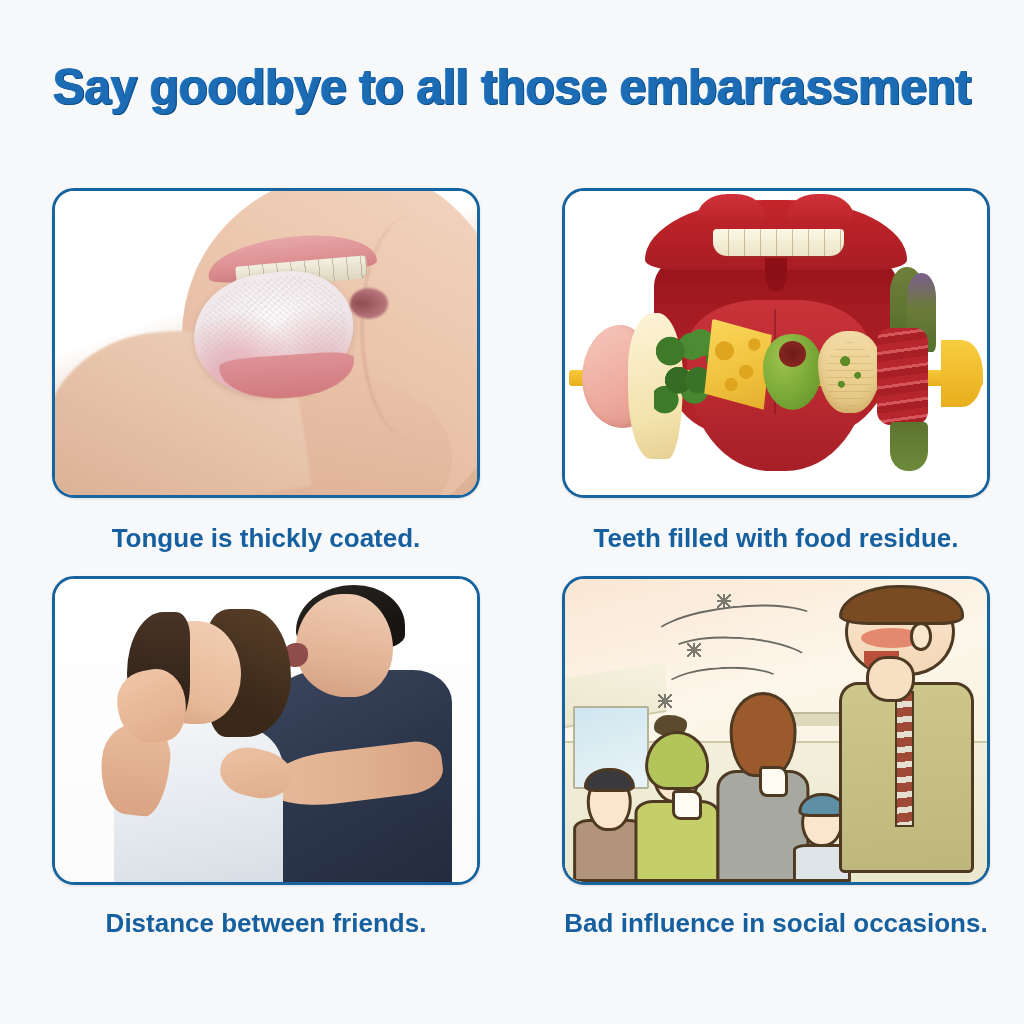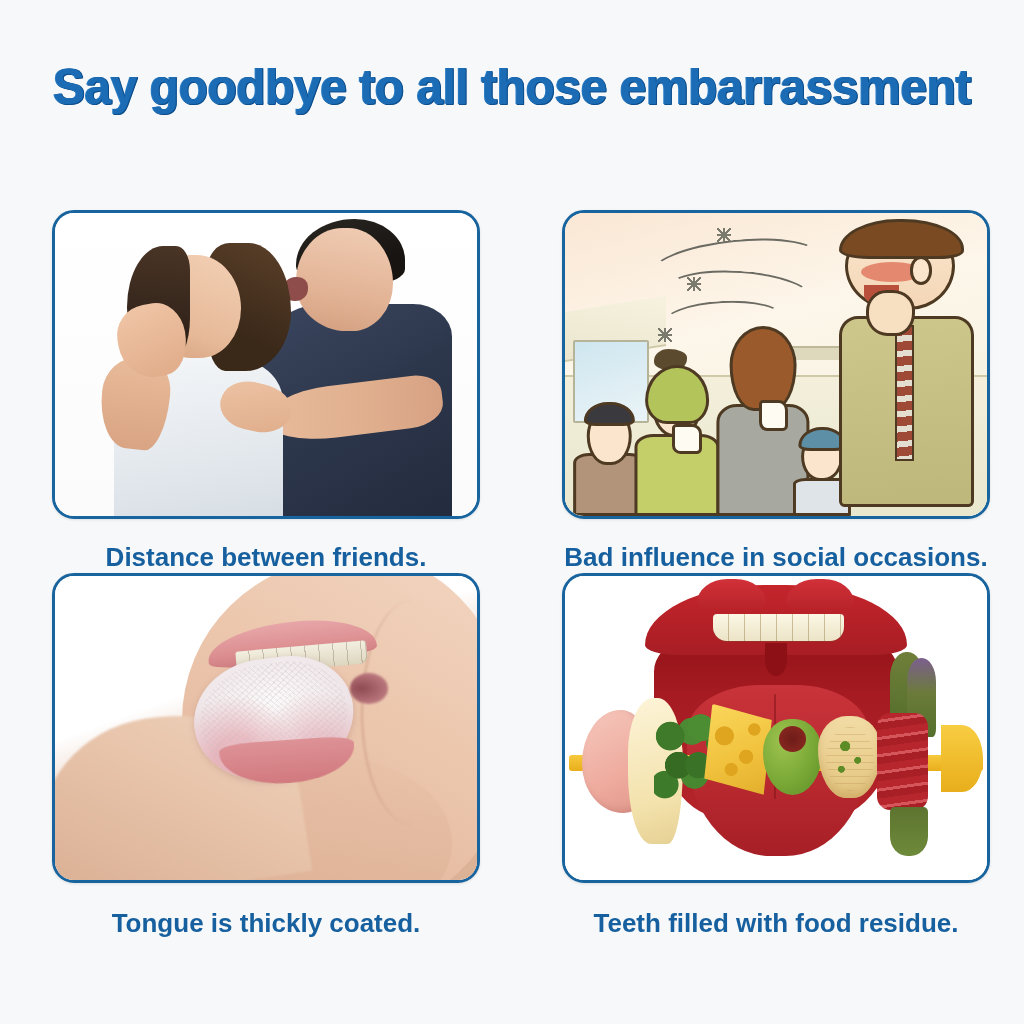--- a/index.html
+++ b/index.html
@@ -671,97 +671,20 @@
   .pD .op-body { width: 86%; height: 42%; background: #dfe4e8; }
 </style>
 </head>
 <body>
 
 <div class="page">
 
   <div class="headline">Say goodbye to all those embarrassment</div>
 
   <div class="grid">
-
-    <div class="row bottom" style="margin-top:22px;">
-
-      <div class="cell">
-        <div class="card">
-          <div class="photo-couple">
-            <div class="cp-man-body"></div>
-            <div class="cp-man-hair"></div>
-            <div class="cp-man-head"></div>
-            <div class="cp-man-mouth"></div>
-            <div class="cp-man-arm"></div>
-            <div class="cp-woman-body"></div>
-            <div class="cp-woman-hair-r"></div>
-            <div class="cp-woman-head"></div>
-            <div class="cp-woman-hair-l"></div>
-            <div class="cp-woman-arm"></div>
-            <div class="cp-woman-hand"></div>
-            <div class="cp-hand"></div>
-          </div>
-        </div>
-        <div class="caption">Distance between friends.</div>
-      </div>
-
-      <div class="cell">
-        <div class="card">
-          <div class="art-office">
-            <div class="of-panel"></div>
-            <div class="of-wall"></div>
-            <div class="of-window"></div>
-            <div class="of-desk"></div>
-
-            <div class="of-stink-wave w1"></div>
-            <div class="of-stink-wave w2"></div>
-            <div class="of-stink-wave w3"></div>
-            <div class="of-spark s1"></div>
-            <div class="of-spark s2"></div>
-            <div class="of-spark s3"></div>
-            <div class="of-blob"></div>
-
-            <div class="of-person pA">
-              <div class="op-body"></div>
-              <div class="op-head"></div>
-              <div class="op-hair"></div>
-            </div>
-            <div class="of-person pB">
-              <div class="op-body"></div>
-              <div class="op-head"></div>
-              <div class="op-hair"></div>
-              <div class="op-tissue"></div>
-            </div>
-            <div class="of-person pC">
-              <div class="op-body"></div>
-              <div class="op-head"></div>
-              <div class="op-hair"></div>
-              <div class="op-tissue"></div>
-            </div>
-            <div class="of-person pD">
-              <div class="op-body"></div>
-              <div class="op-head"></div>
-              <div class="op-hair"></div>
-            </div>
-
-            <div class="of-main-man">
-              <div class="omm-body"></div>
-              <div class="omm-tie"></div>
-              <div class="omm-head"></div>
-              <div class="omm-blush"></div>
-              <div class="omm-nose"></div>
-              <div class="omm-mouth"></div>
-              <div class="omm-hair"></div>
-              <div class="omm-hand"></div>
-            </div>
-          </div>
-        </div>
-        <div class="caption">Bad influence in social occasions.</div>
-      </div>
-    </div>
 
     <div class="row top">
 
       <div class="cell">
         <div class="card">
           <div class="photo-tongue">
             <div class="tg-face"></div>
             <div class="tg-chin"></div>
             <div class="tg-jawline"></div>
             <div class="tg-neck"></div>
@@ -795,14 +718,91 @@
             <div class="fd fd-asparagus"></div>
             <div class="fd fd-asparagus2"></div>
             <div class="fd fd-bacon"></div>
             <div class="fd fd-asparagus-b"></div>
           </div>
         </div>
         <div class="caption">Teeth filled with food residue.</div>
       </div>
     </div>
 
+    <div class="row bottom" style="margin-top:22px;">
+
+      <div class="cell">
+        <div class="card">
+          <div class="photo-couple">
+            <div class="cp-man-body"></div>
+            <div class="cp-man-hair"></div>
+            <div class="cp-man-head"></div>
+            <div class="cp-man-mouth"></div>
+            <div class="cp-man-arm"></div>
+            <div class="cp-woman-body"></div>
+            <div class="cp-woman-hair-r"></div>
+            <div class="cp-woman-head"></div>
+            <div class="cp-woman-hair-l"></div>
+            <div class="cp-woman-arm"></div>
+            <div class="cp-woman-hand"></div>
+            <div class="cp-hand"></div>
+          </div>
+        </div>
+        <div class="caption">Distance between friends.</div>
+      </div>
+
+      <div class="cell">
+        <div class="card">
+          <div class="art-office">
+            <div class="of-panel"></div>
+            <div class="of-wall"></div>
+            <div class="of-window"></div>
+            <div class="of-desk"></div>
+
+            <div class="of-stink-wave w1"></div>
+            <div class="of-stink-wave w2"></div>
+            <div class="of-stink-wave w3"></div>
+            <div class="of-spark s1"></div>
+            <div class="of-spark s2"></div>
+            <div class="of-spark s3"></div>
+            <div class="of-blob"></div>
+
+            <div class="of-person pA">
+              <div class="op-body"></div>
+              <div class="op-head"></div>
+              <div class="op-hair"></div>
+            </div>
+            <div class="of-person pB">
+              <div class="op-body"></div>
+              <div class="op-head"></div>
+              <div class="op-hair"></div>
+              <div class="op-tissue"></div>
+            </div>
+            <div class="of-person pC">
+              <div class="op-body"></div>
+              <div class="op-head"></div>
+              <div class="op-hair"></div>
+              <div class="op-tissue"></div>
+            </div>
+            <div class="of-person pD">
+              <div class="op-body"></div>
+              <div class="op-head"></div>
+              <div class="op-hair"></div>
+            </div>
+
+            <div class="of-main-man">
+              <div class="omm-body"></div>
+              <div class="omm-tie"></div>
+              <div class="omm-head"></div>
+              <div class="omm-blush"></div>
+              <div class="omm-nose"></div>
+              <div class="omm-mouth"></div>
+              <div class="omm-hair"></div>
+              <div class="omm-hand"></div>
+            </div>
+          </div>
+        </div>
+        <div class="caption">Bad influence in social occasions.</div>
+      </div>
+    </div>
+
   </div>
 </div>
 
 </body></html>

